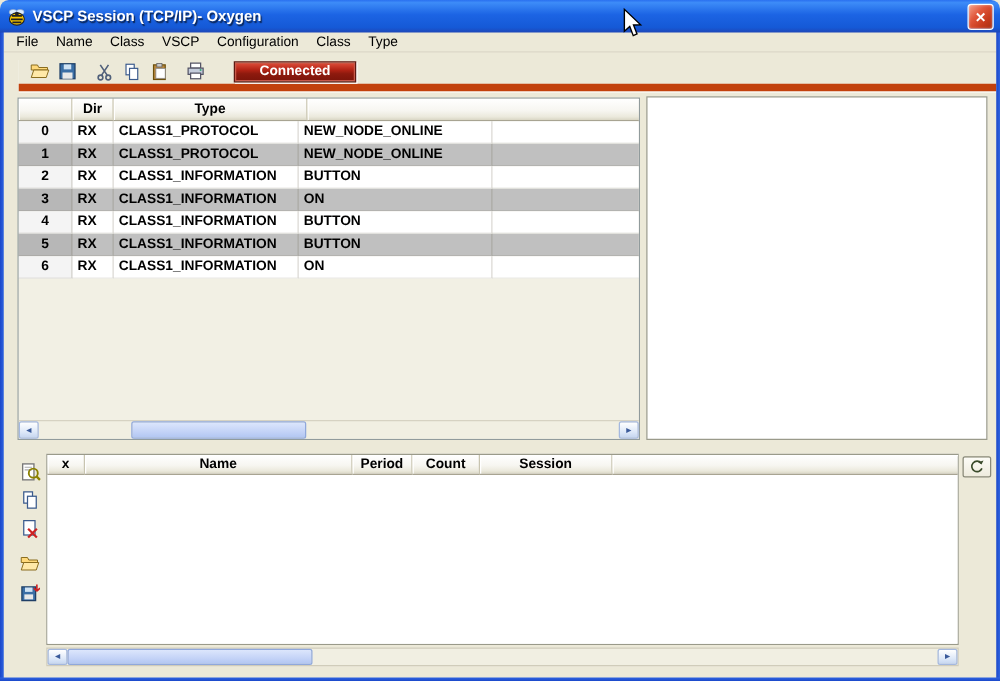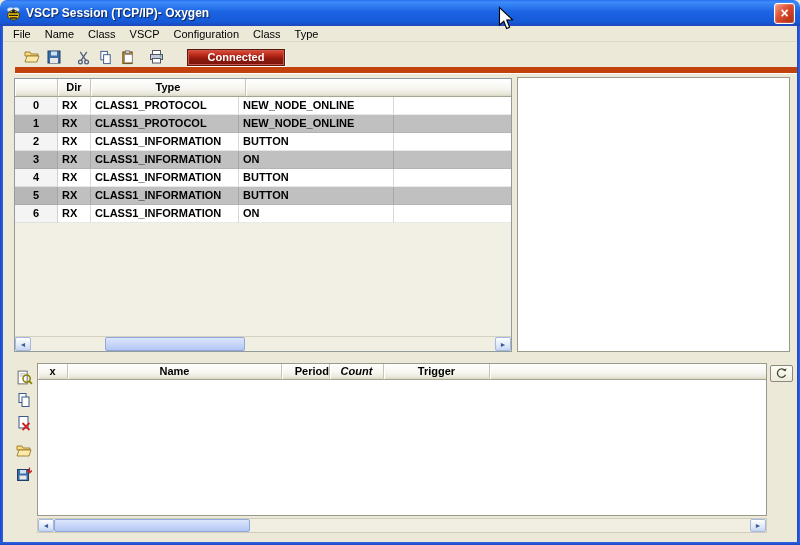--- a/index.html
+++ b/index.html
@@ -98,22 +98,22 @@
 
   
   .side-btn { position:absolute; left:13px; width:22px; height:22px; display:flex; align-items:center; justify-content:center; }
 
   
   .tx-grid { position:absolute; left:37px; top:363px; width:730px; height:153px; border:1px solid #9A9A8A; background:#fff; display:flex; flex-direction:column; }
   .tx-grid .grid-header { height:16px; flex:0 0 16px; }
   .tx-grid .hcell { line-height:15px; }
   .t0 { width:30px; flex:0 0 30px; }
   .t1 { width:214px; flex:0 0 214px; }
-  .t2 { width:48px; flex:0 0 48px;text-align:right; }
-  .t3 { width:54px; flex:0 0 54px;font-style:italic; }
+  .t2 { width:48px; flex:0 0 48px; }
+  .t3 { width:54px; flex:0 0 54px; }
   .t4 { width:106px; flex:0 0 106px; }
   .t5 { flex:1; border-right:none; }
   .tx-body { flex:1; background:#fff; }
 
   .refresh-btn {
     position:absolute; left:770px; top:365px; width:23px; height:17px;
     background:linear-gradient(to bottom,#FDFCF7,#EEEBDD); border:1px solid #8A8A7A; border-radius:2px;
     display:flex; align-items:center; justify-content:center;
   }
 
@@ -309,21 +309,21 @@
       <path d="M13.5 1.5 L13.5 7 M13.5 7 L11 4.5 M13.5 7 L16 4.5" stroke="#C22" stroke-width="1.3" fill="none"></path>
     </svg>
   </div>
 
   <div class="tx-grid">
     <div class="grid-header">
       <div class="hcell t0">x</div>
       <div class="hcell t1">Name</div>
       <div class="hcell t2">Period</div>
       <div class="hcell t3">Count</div>
-      <div class="hcell t4">Trigger</div>
+      <div class="hcell t4">Session</div>
       <div class="hcell t5"></div>
     </div>
     <div class="tx-body"></div>
   </div>
 
   <div class="refresh-btn">
     <svg width="13" height="13" viewBox="0 0 16 16">
       <path d="M13 9.5 A5.2 5.2 0 1 1 12.2 4.2" fill="none" stroke="#3A4A2A" stroke-width="1.6"></path>
       <path d="M14.5 1.8 L12.6 5.6 L9.2 3.4 Z" fill="#3A4A2A"></path>
     </svg>

